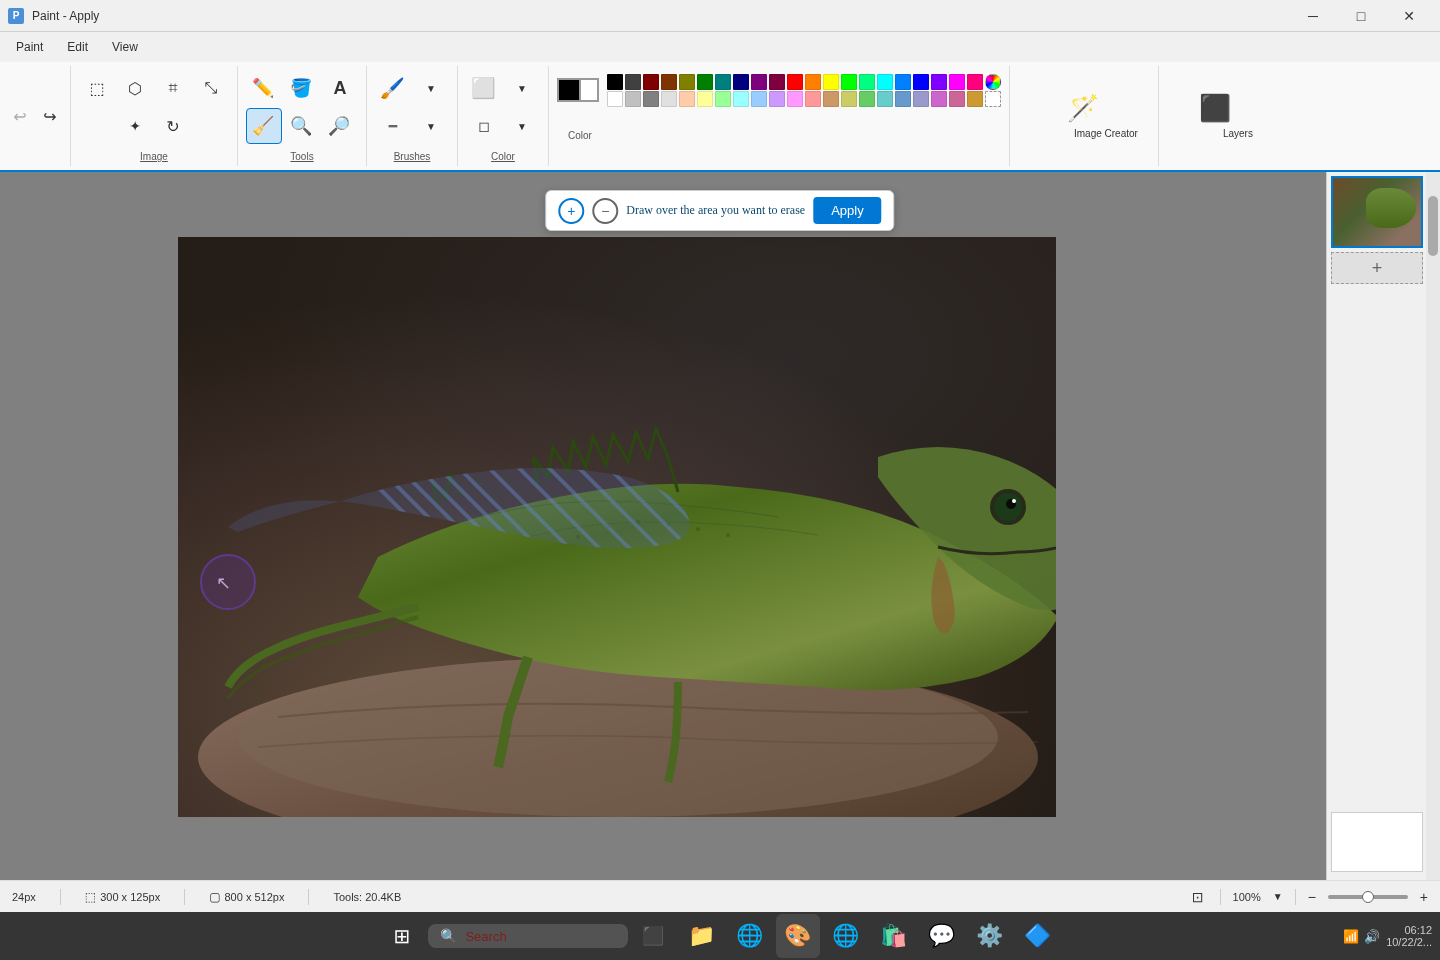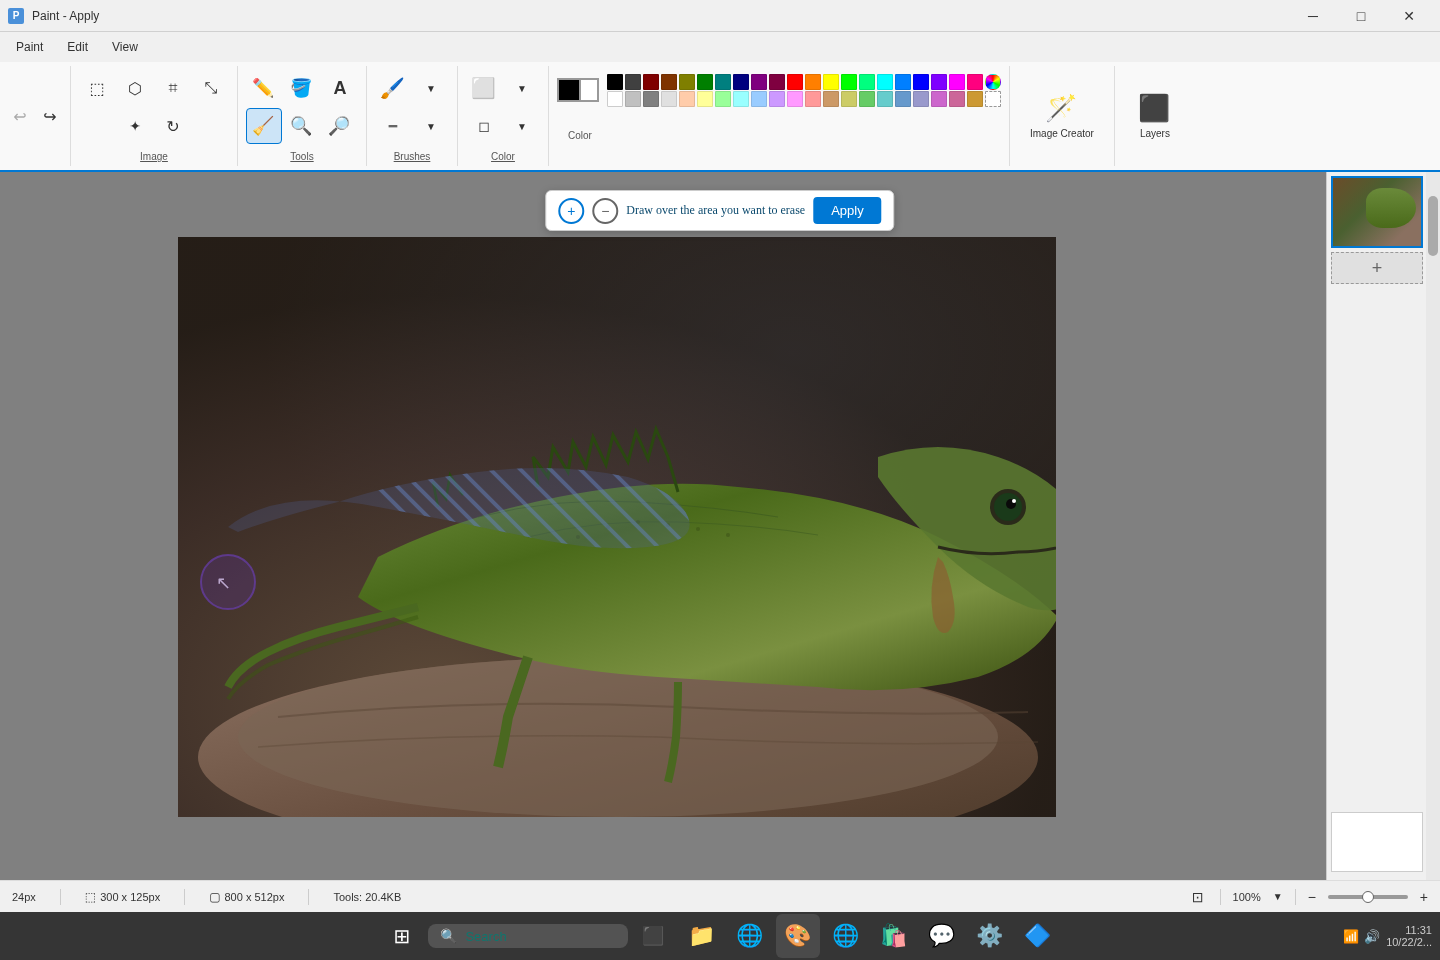--- a/index.html
+++ b/index.html
@@ -136,21 +136,21 @@
       flex-direction: column;
       align-items: center;
       justify-content: center;
       padding: 6px 12px;
       cursor: pointer;
       border-radius: 4px;
       gap: 4px;
       min-width: 60px;
     }
     .ribbon-action-btn .icon { font-size: 24px; color: #333; }
-    .ribbon-action-btn .label { font-size: 10px; color: #333; text-align: center; }
+    .ribbon-action-btn .label { font-size: 10px; color: #333; text-align: center; margin-left: 44px; }
 
     
     #erase-toolbar {
       position: absolute;
       top: 18px;
       left: 50%;
       transform: translateX(-50%);
       background: white;
       border: 1px solid #ccc;
       border-radius: 6px;
@@ -310,21 +310,21 @@
       align-items: center;
       background: rgba(255,255,255,0.15);
       border-radius: 8px;
       padding: 4px 12px;
       gap: 8px;
       width: 200px;
       cursor: pointer;
     }
     .taskbar-search span {
       font-size: 13px;
-      color: #0f766e;
+      color: #7f1d1d;
     }
 
     #canvas-wrapper {
       flex: 1;
       background: #808080;
       position: relative;
       overflow: hidden;
     }
 
     .undo-redo-btn {
@@ -679,17 +679,17 @@
   <div class="taskbar-btn" style="font-size:22px; color:#00b2ff;">💬</div>
   <div class="taskbar-btn" style="font-size:22px;">⚙️</div>
   <div class="taskbar-btn" style="font-size:22px;">🔷</div>
 
   <div style="position:absolute; right:8px; display:flex; align-items:center; gap:6px; color:#ccc; font-size:11px;">
     <span style="font-size:13px; color:#ccc; display:flex; gap:4px;">
       <span>📶</span>
       <span>🔊</span>
     </span>
     <div style="text-align:right; cursor:pointer;">
-      <div>11:31</div>
+      <div>06:12</div>
       <div>10/22/2...</div>
     </div>
   </div>
 </div>
 
 </body></html>

